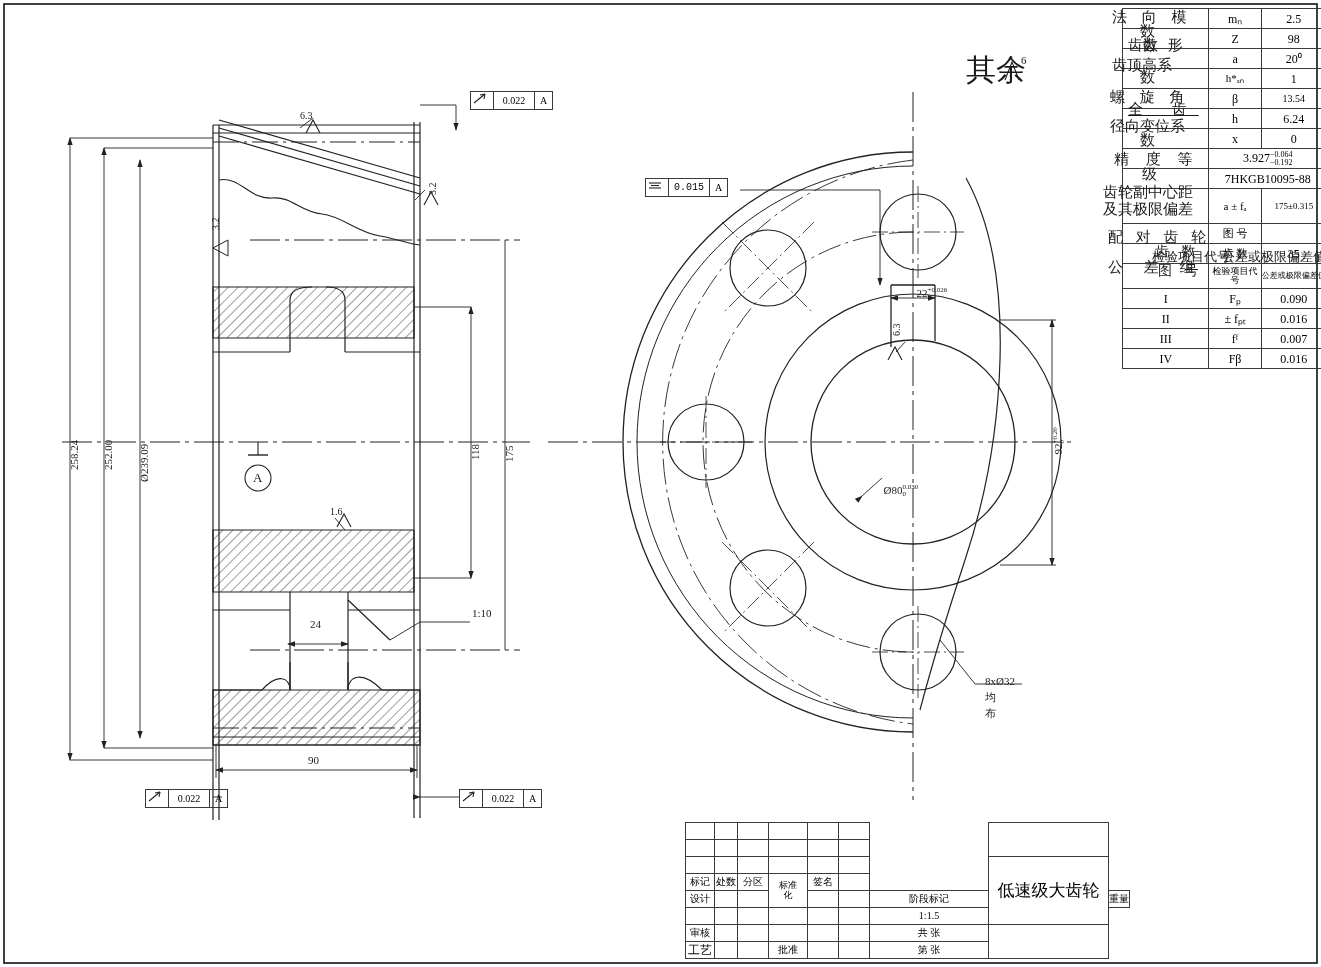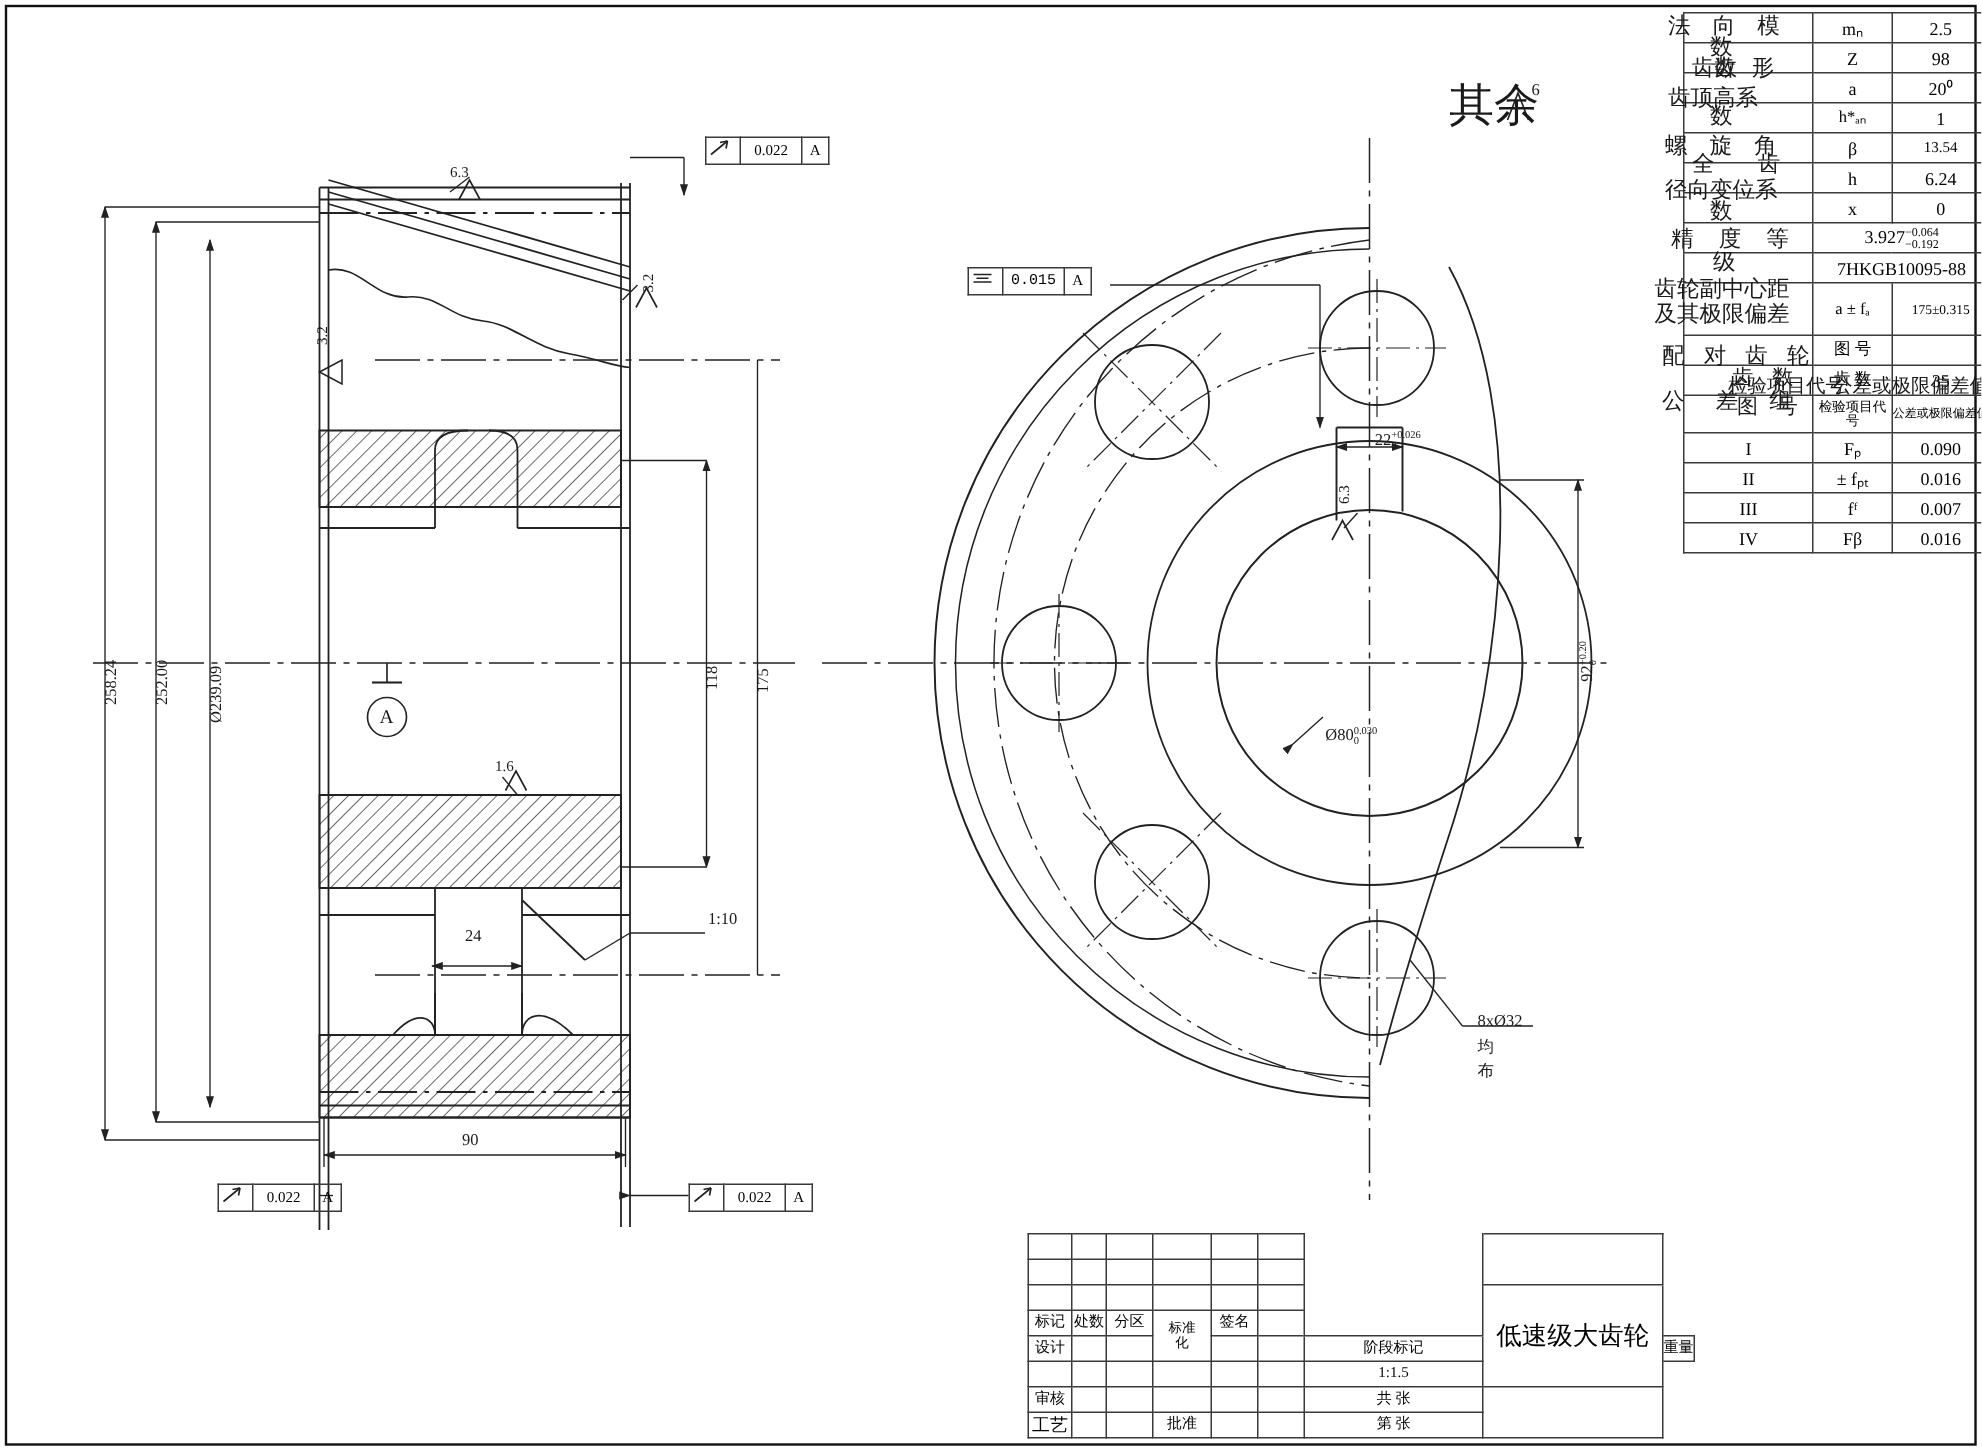--- a/index.html
+++ b/index.html
@@ -415,21 +415,21 @@
 </tbody>
     </table>
 
 <div class="lbl cn" style="left:1112px;top:8px;font-size:15px;letter-spacing:5px;">法 向 模</div>
 <div class="lbl cn" style="left:1140px;top:22px;font-size:15px;">数</div>
 <div class="lbl cn" style="left:1128px;top:36px;font-size:15px;">齿数</div>
 <div class="lbl cn" style="left:1142px;top:36px;font-size:15px;letter-spacing:3px;">齿 形</div>
 <div class="lbl cn" style="left:1112px;top:56px;font-size:15px;">齿顶高系</div>
 <div class="lbl cn" style="left:1140px;top:68px;font-size:15px;">数</div>
 <div class="lbl cn" style="left:1110px;top:88px;font-size:15px;letter-spacing:5px;">螺 旋 角</div>
-<div class="lbl cn" style="left:1128px;top:100px;font-size:15px;letter-spacing:12px;">全 齿</div>
+<div class="lbl cn" style="left:1128px;top:100px;font-size:15px;letter-spacing:12px;text-decoration:underline;">全 齿</div>
 <div class="lbl cn" style="left:1110px;top:117px;font-size:15px;">径向变位系</div>
 <div class="lbl cn" style="left:1140px;top:131px;font-size:15px;">数</div>
 <div class="lbl cn" style="left:1114px;top:150px;font-size:15px;letter-spacing:6px;">精 度 等</div>
 <div class="lbl cn" style="left:1142px;top:165px;font-size:15px;">级</div>
 <div class="lbl cn" style="left:1103px;top:183px;font-size:15px;">齿轮副中心距</div>
 <div class="lbl cn" style="left:1103px;top:200px;font-size:15px;">及其极限偏差</div>
 <div class="lbl cn" style="left:1108px;top:228px;font-size:15px;letter-spacing:4px;">配 对 齿 轮</div>
 <div class="lbl cn" style="left:1108px;top:258px;font-size:15px;letter-spacing:8px;">公 差 组</div>
 <div class="lbl cn" style="left:1152px;top:248px;font-size:13px;">检验项目代号</div>
 <div class="lbl cn" style="left:1222px;top:248px;font-size:13px;">公差或极限偏差值</div>

